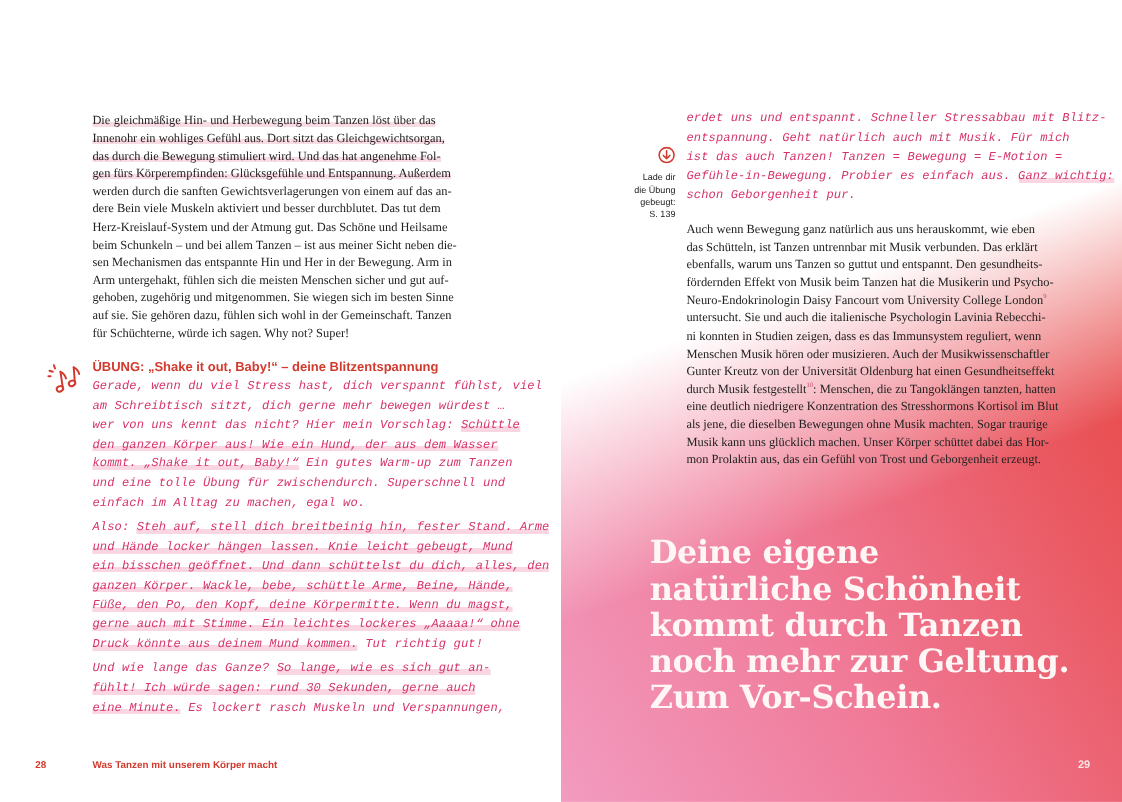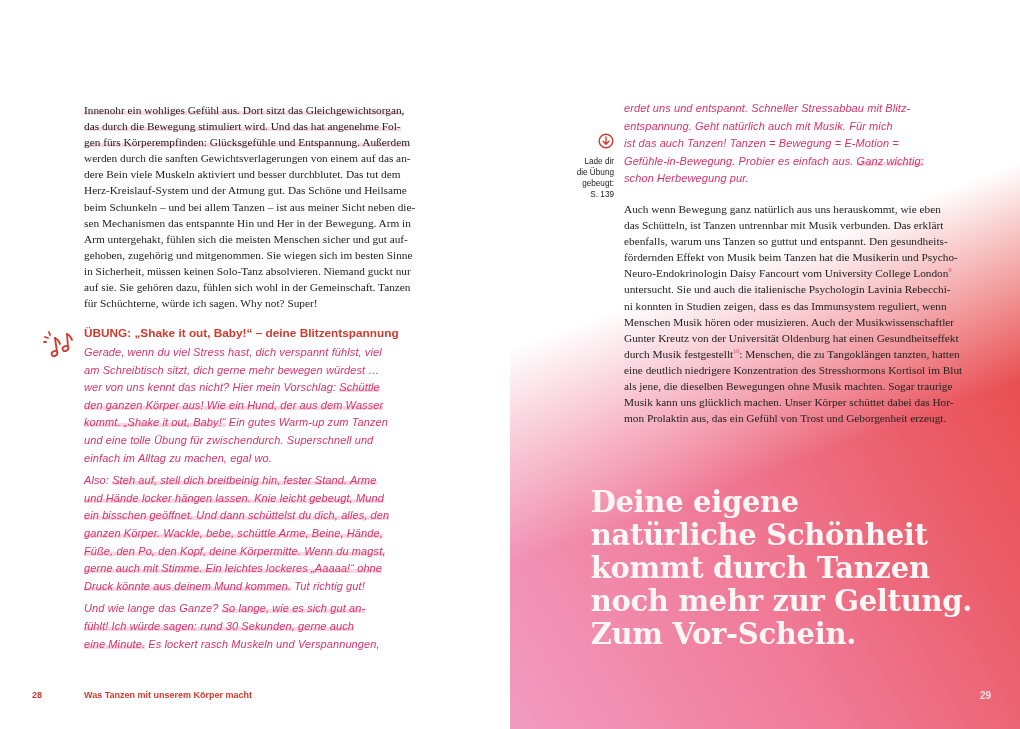--- a/index.html
+++ b/index.html
@@ -22,21 +22,21 @@
   .serif {
     font-family: "Liberation Serif", "DejaVu Serif", serif;
     font-size: 11.3px; line-height: 16.1px; color: #222;
   }
   .line { display: block; white-space: nowrap; text-align: justify; text-align-last: justify; height: 16.1px; }
   .line.last { text-align-last: left; }
   .hl { background: linear-gradient(to bottom, transparent 55%, #f8dbe3 55%, #f8dbe3 92%, transparent 92%); }
 
   
   .sans-it {
-    font-family: Liberation Sans, sans-serif;
+    font-family: Liberation Mono, monospace;
     font-style: italic; font-size: 11px; line-height: 17.6px; color: #d6336c;
     letter-spacing: 0.1px;
   }
   .sans-it .line { text-align: left; text-align-last: left; height: 17.6px; }
   .hl-pink { background: linear-gradient(to bottom, transparent 55%, #f9d6e2 55%, #f9d6e2 95%, transparent 95%); }
 
   .block-left { position: absolute; left: 84px; top: 102px; width: 312px; }
   .exercise { position: absolute; left: 84px; top: 325px; width: 316px; }
   .exercise-title {
     font-family: "Liberation Sans", "DejaVu Sans", sans-serif; font-weight: bold;
@@ -67,31 +67,31 @@
     font-family: "Liberation Sans", "DejaVu Sans", sans-serif; font-weight: bold; font-size: 10px; color: #fbe3e3; }
   sup.fn { font-size: 6px; color: #c9466e; vertical-align: 5px; line-height: 0; }
 </style>
 </head>
 <body>
 
 <div class="spread">
 
   <div class="page page-left">
     <div class="block-left serif" id="left-body">
+        <span class="line"><span class="hl">Die gleichmäßige Hin- und Herbewegung beim Tanzen löst über das</span></span>
         <span class="line"><span class="hl">Innenohr ein wohliges Gefühl aus. Dort sitzt das Gleichgewichtsorgan,</span></span>
         <span class="line"><span class="hl">das durch die Bewegung stimuliert wird. Und das hat angenehme Fol-</span></span>
         <span class="line"><span class="hl">gen fürs Körperempfinden: Glücksgefühle und Entspannung. Außerdem</span></span>
         <span class="line"><span>werden durch die sanften Gewichtsverlagerungen von einem auf das an-</span></span>
         <span class="line"><span>dere Bein viele Muskeln aktiviert und besser durchblutet. Das tut dem</span></span>
         <span class="line"><span>Herz-Kreislauf-System und der Atmung gut. Das Schöne und Heilsame</span></span>
         <span class="line"><span>beim Schunkeln – und bei allem Tanzen – ist aus meiner Sicht neben die-</span></span>
         <span class="line"><span>sen Mechanismen das entspannte Hin und Her in der Bewegung. Arm in</span></span>
         <span class="line"><span>Arm untergehakt, fühlen sich die meisten Menschen sicher und gut auf-</span></span>
         <span class="line"><span>gehoben, zugehörig und mitgenommen. Sie wiegen sich im besten Sinne</span></span>
-        <span class="line"><span>in Sicherheit, müssen keinen Solo-Tanz absolvieren. Niemand guckt nur</span></span>
         <span class="line"><span>auf sie. Sie gehören dazu, fühlen sich wohl in der Gemeinschaft. Tanzen</span></span>
         <span class="line last"><span>für Schüchterne, würde ich sagen. Why not? Super!</span></span>
       </div>
 
     <svg class="music-icon" viewBox="0 0 36 34">
       <g fill="none" stroke="#d23a2e" stroke-width="1.8" stroke-linecap="round">
         <path d="M15 10 L17 24"></path>
         <path d="M15 10 Q19 12 20 16"></path>
         <ellipse cx="14.5" cy="25.5" rx="3" ry="2.4" transform="rotate(-25 14.5 25.5)"></ellipse>
         <path d="M27 6 L28 19"></path>
@@ -151,21 +151,21 @@
     <div>die Übung</div>
     <div>gebeugt:</div>
     <div>S. 139</div>
   </div>
 
   <div class="block-right-top sans-it" id="right-ex">
       <span class="line"><span>erdet uns und entspannt. Schneller Stressabbau mit Blitz-</span></span>
       <span class="line"><span>entspannung. Geht natürlich auch mit Musik. Für mich</span></span>
       <span class="line"><span>ist das auch Tanzen! Tanzen = Bewegung = E-Motion =</span></span>
       <span class="line"><span>Gefühle-in-Bewegung. Probier es einfach aus. </span><span class="hl-pink">Ganz wichtig:</span></span>
-      <span class="line"><span>schon Herbewegung pur.</span></span>
+      <span class="line"><span>schon Geborgenheit pur.</span></span>
     </div>
   <div class="block-right serif" id="right-body">
       <span class="line"><span>Auch wenn Bewegung ganz natürlich aus uns herauskommt, wie eben</span></span>
       <span class="line"><span>das Schütteln, ist Tanzen untrennbar mit Musik verbunden. Das erklärt</span></span>
       <span class="line"><span>ebenfalls, warum uns Tanzen so guttut und entspannt. Den gesundheits-</span></span>
       <span class="line"><span>fördernden Effekt von Musik beim Tanzen hat die Musikerin und Psycho-</span></span>
       <span class="line"><span>Neuro-Endokrinologin Daisy Fancourt vom University College London</span><sup class="fn">9</sup></span>
       <span class="line"><span>untersucht. Sie und auch die italienische Psychologin Lavinia Rebecchi-</span></span>
       <span class="line"><span>ni konnten in Studien zeigen, dass es das Immunsystem reguliert, wenn</span></span>
       <span class="line"><span>Menschen Musik hören oder musizieren. Auch der Musikwissenschaftler</span></span>

